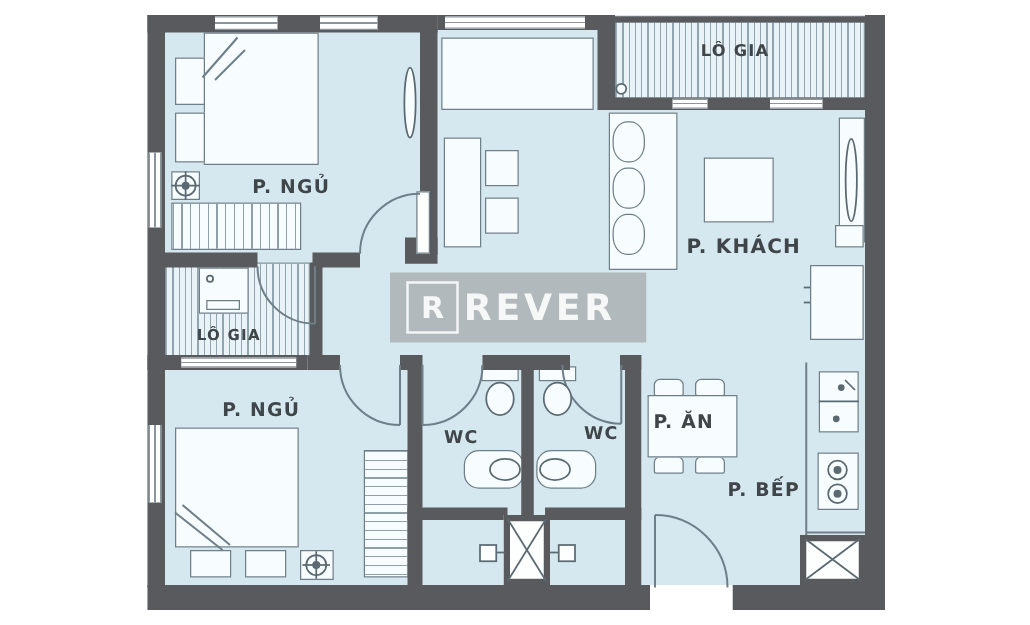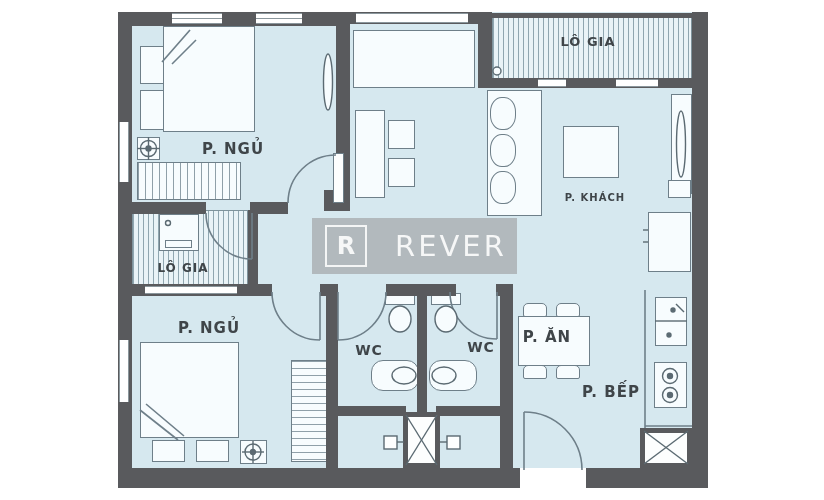--- a/index.html
+++ b/index.html
@@ -23,21 +23,21 @@
   .room-label{position:absolute;z-index:70;font-weight:bold;color:#3f4549;letter-spacing:1px;
               white-space:nowrap;transform:translate(-50%,-50%);}
   .svg-layer{position:absolute;left:0;top:0;z-index:60;pointer-events:none;}
   .cushion{background:#f7fcfe;border:1.5px solid #6e7f89;border-radius:45%;z-index:22;}
   .chair{background:#f7fcfe;border:1.5px solid #6e7f89;border-radius:5px 5px 2px 2px;z-index:19;}
   .watermark{position:absolute;left:312px;top:218px;width:205px;height:56px;z-index:90;
              background:rgba(176,182,185,0.95);display:flex;align-items:center;}
   .wm-rbox{width:38px;height:38px;border:2.5px solid rgba(255,255,255,0.85);margin-left:13px;
            display:flex;align-items:center;justify-content:center;
            color:rgba(255,255,255,0.88);font-weight:bold;font-size:24px;}
-  .wm-brand{margin-left:28px;color:rgba(255,255,255,0.88);font-weight:normal;font-size:29px;letter-spacing:3px;}
+  .wm-brand{margin-left:4px;color:rgba(255,255,255,0.88);font-weight:bold;font-size:29px;letter-spacing:3px;}
 </style>
 </head>
 <body>
 
 <div class="canvas">
 
   <div class="abs interior" style="left:118px;top:12px;width:590px;height:476px;"></div>
 
   <div class="abs hatch" style="left:492px;top:17px;width:200px;height:62px;"></div>
   <div class="abs hatch" style="left:132px;top:210px;width:116px;height:76px;"></div>
@@ -178,21 +178,21 @@
       <line x1="440" y1="442" x2="447" y2="442"></line>
       <circle cx="497" cy="71" r="4" fill="#f7fcfe"></circle>
       <circle cx="168" cy="223" r="2.5" fill="none"></circle>
       <line x1="643" y1="230" x2="648" y2="230"></line>
       <line x1="643" y1="242" x2="648" y2="242"></line>
     </g>
   </svg>
 
   <div class="room-label" style="left:233px;top:149px;font-size:15px;">P. NGỦ</div>
   <div class="room-label" style="left:588px;top:41px;font-size:13px;">LÔ GIA</div>
-  <div class="room-label" style="left:595px;top:197px;font-size:10px;">P. KHÁCH</div>
+  <div class="room-label" style="left:595px;top:197px;font-size:16px;">P. KHÁCH</div>
   <div class="room-label" style="left:183px;top:268px;font-size:12px;">LÔ GIA</div>
   <div class="room-label" style="left:209px;top:328px;font-size:15px;">P. NGỦ</div>
   <div class="room-label" style="left:369px;top:350px;font-size:14px;">WC</div>
   <div class="room-label" style="left:481px;top:347px;font-size:14px;">WC</div>
   <div class="room-label" style="left:547px;top:337px;font-size:15px;">P. ĂN</div>
   <div class="room-label" style="left:611px;top:392px;font-size:15px;">P. BẾP</div>
 
   <div class="watermark">
     <div class="wm-rbox">R</div>
     <div class="wm-brand">REVER</div>

